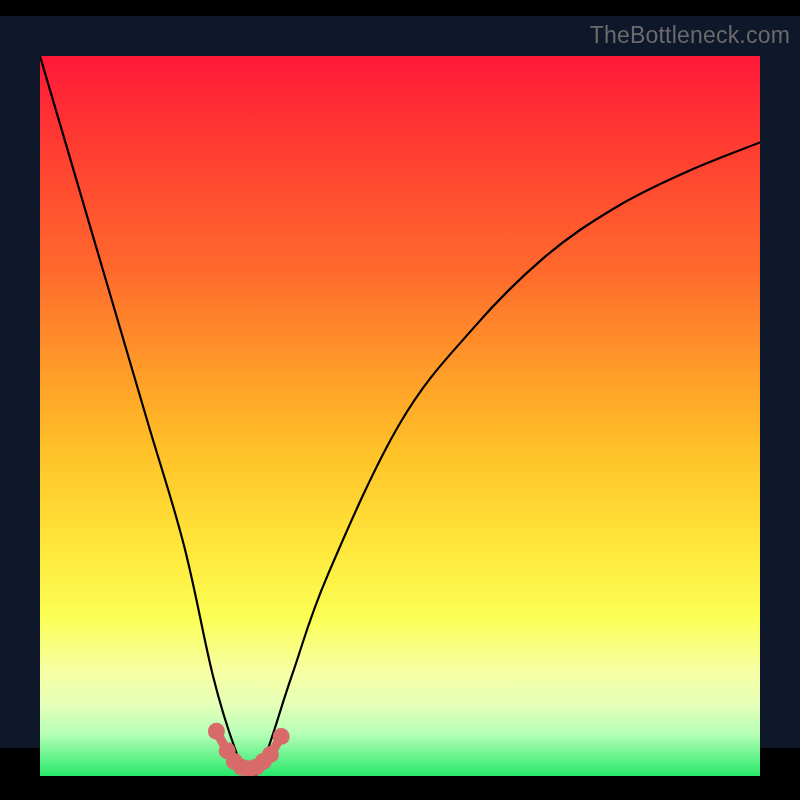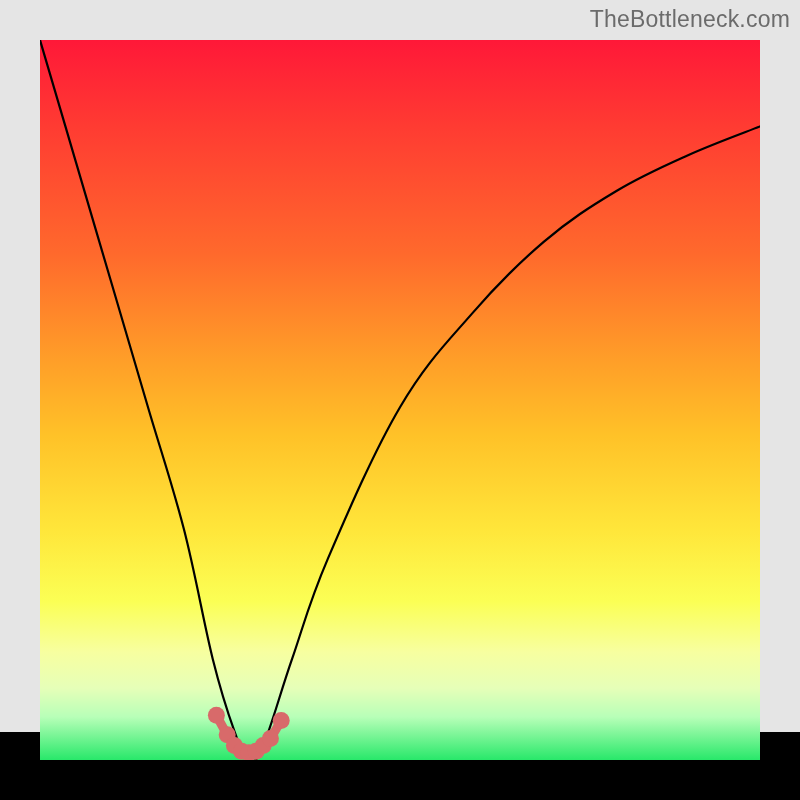--- a/index.html
+++ b/index.html
@@ -7,24 +7,24 @@
     padding: 0;
     width: 800px;
     height: 800px;
     background: #000;
     overflow: hidden;
     font-family: Arial, Helvetica, sans-serif;
   }
   .frame {
     position: absolute;
     left: 0;
-    top: 0;
+    top: 16px;
     width: 800px;
     height: 732px;
-    background: #e5e5e5;
+    background: #0f172a;
   }
   .plot {
     position: absolute;
     left: 40px;
     top: 40px;
     width: 720px;
     height: 720px;
     background: linear-gradient(to bottom,
       #ff1838 0%,
       #ff3b32 12%,

